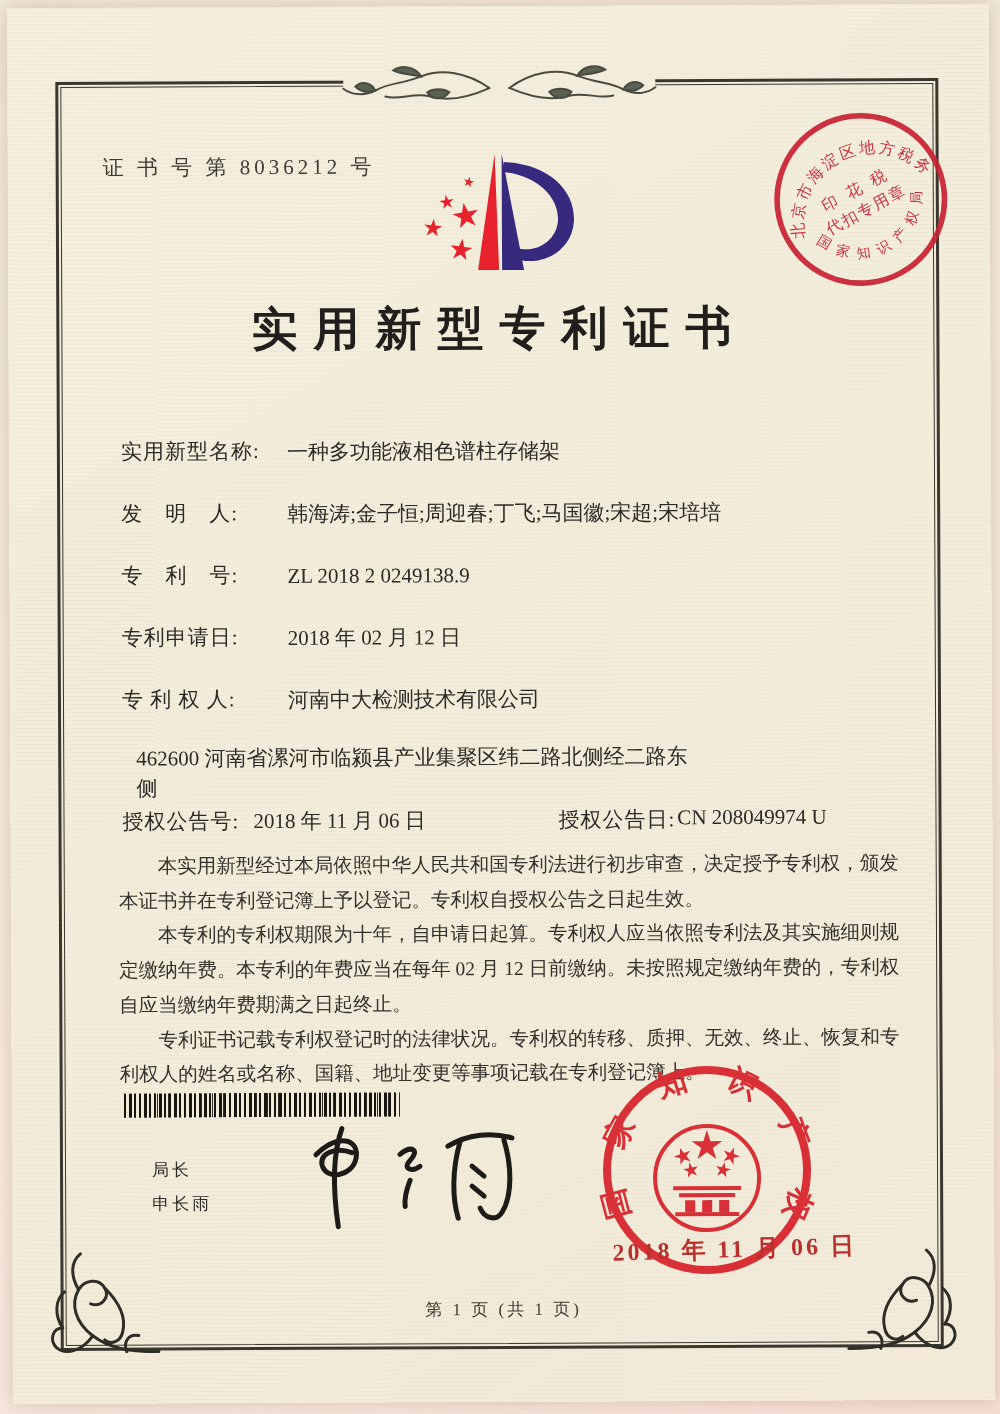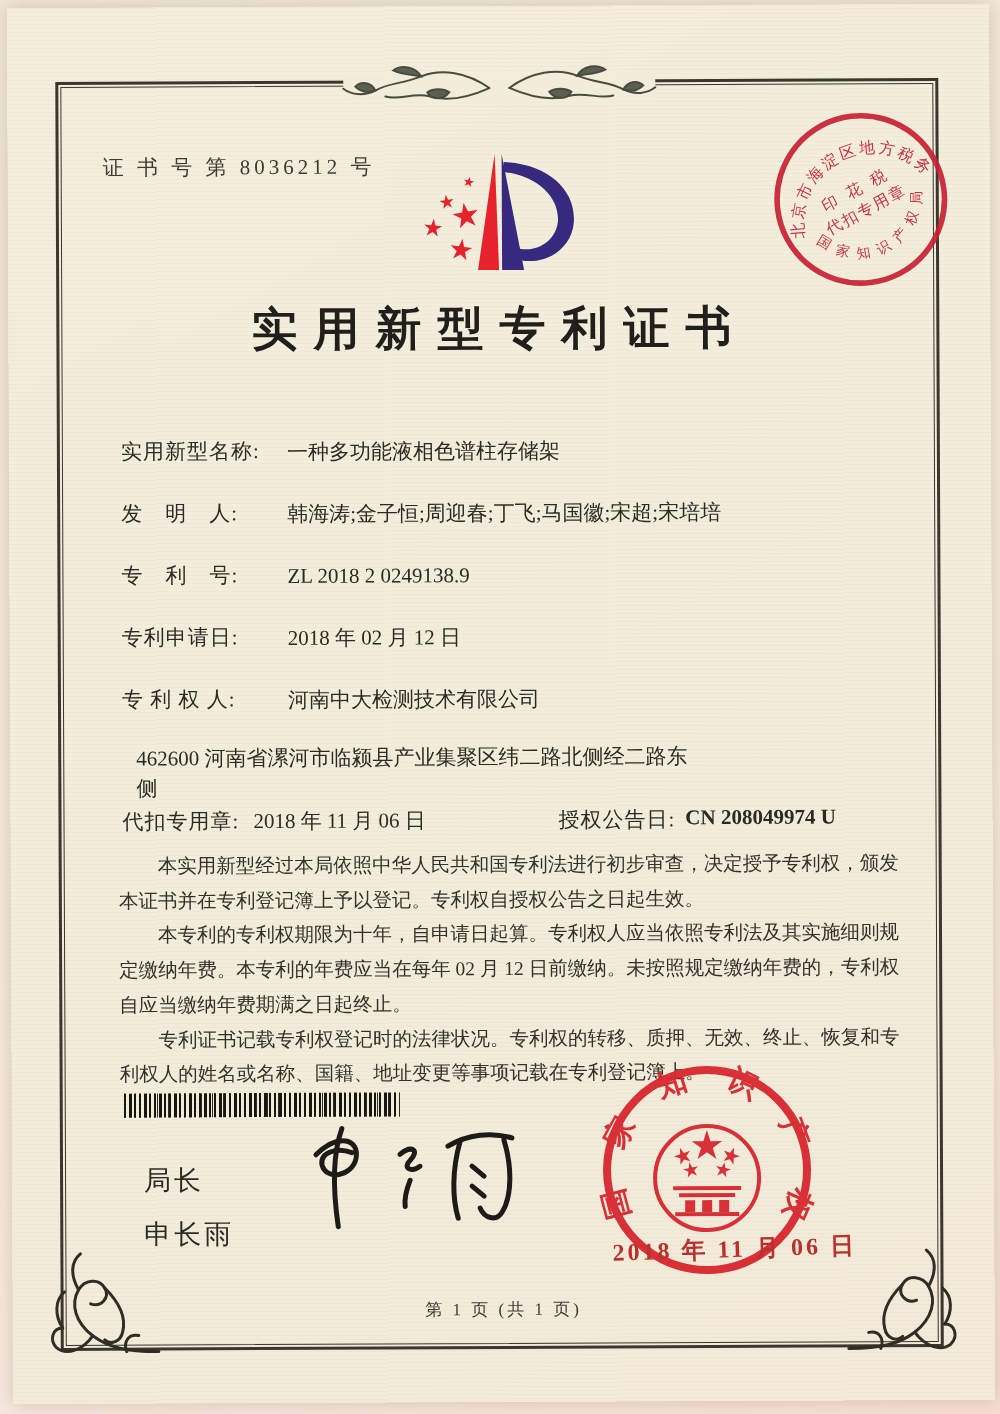--- a/index.html
+++ b/index.html
@@ -24,32 +24,32 @@
   .title{position:absolute;left:0;top:292px;width:982px;text-align:center;
          font-size:46px;font-weight:600;letter-spacing:16px;color:#201f1c;}
   .logo{position:absolute;left:408px;top:140px;width:180px;height:140px;}
   .stamp{position:absolute;left:760px;top:102px;width:186px;height:186px;transform:rotate(-28deg);opacity:0.92;}
   .row{position:absolute;left:112px;display:flex;font-size:21px;color:#2b2a25;}
   .row .lbl{width:152px;flex:0 0 152px;letter-spacing:1px;}
   .row .val{margin-left:14px;max-width:600px;line-height:1.45;}
   .row2{position:absolute;left:112px;display:flex;font-size:21px;color:#2b2a25;}
   .pairR{position:absolute;left:548px;display:flex;font-size:21px;color:#2b2a25;}
   .pairR .lbl{letter-spacing:1px;}
-  .pairR .val{margin-left:10px;font-weight:bold;}
+  .pairR .val{margin-left:2px;}
   .body-text{position:absolute;left:108px;top:842px;width:790px;font-size:19.5px;
              line-height:1.78;color:#33312b;}
   .body-text p{margin:0;text-indent:2em;}
   .barcode{
     position:absolute;left:112px;top:1086px;width:276px;height:24px;
     background:
       repeating-linear-gradient(90deg,#17150f 0 2px,rgba(0,0,0,0) 2px 5px),
       repeating-linear-gradient(90deg,#17150f 0 1px,rgba(0,0,0,0) 1px 7.5px),
       repeating-linear-gradient(90deg,rgba(23,21,15,0.9) 0 1px,rgba(0,0,0,0) 1px 11px);
   }
-  .director{position:absolute;left:132px;top:1146px;font-size:27px;line-height:2.0;letter-spacing:3px;color:#2b2a25;}
+  .director{position:absolute;left:140px;top:1146px;font-size:17px;line-height:2.0;letter-spacing:3px;color:#2b2a25;}
   .signature{position:absolute;left:268px;top:1108px;width:250px;height:130px;}
   .big-seal{position:absolute;left:583px;top:1055px;width:224px;height:224px;opacity:0.95;}
   .seal-date{position:absolute;left:600px;top:1228px;font-size:24px;letter-spacing:3px;
              color:#b8312c;transform:rotate(-1.5deg);font-weight:600;}
   .footer{position:absolute;left:0;top:1292px;width:982px;text-align:center;font-size:17px;
           letter-spacing:3px;color:#3c3a33;}
   .ornament-top{position:absolute;left:322px;top:40px;width:340px;height:80px;}
   .flourish{position:absolute;width:132px;height:132px;}
   .flourish.bl{left:18px;top:1240px;}
   .flourish.br{left:832px;top:1240px;transform:scaleX(-1);}
@@ -157,21 +157,21 @@
       <span class="val">2018 年 02 月 12 日</span>
     </div>
     <div class="row" style="top:678px">
       <span class="lbl">专 利 权 人:</span>
       <span class="val">河南中大检测技术有限公司</span>
     </div>
     <div class="row" style="top:736px">
       <span class="val" style="max-width:560px">462600  河南省漯河市临颍县产业集聚区纬二路北侧经二路东侧</span>
     </div>
     <div class="row2" style="top:800px">
-      <span class="lbl" style="letter-spacing:1px">代扣专用章:</span>
+      <span class="lbl" style="letter-spacing:1px">授权公告号:</span>
       <span class="val" style="margin-left:14px">2018 年 11 月 06 日</span>
     </div>
     <div class="pairR" style="top:800px">
       <span class="lbl">授权公告日:</span>
       <span class="val">CN 208049974 U</span>
     </div>
 
     <div class="body-text">
       <p>本实用新型经过本局依照中华人民共和国专利法进行初步审查，决定授予专利权，颁发本证书并在专利登记簿上予以登记。专利权自授权公告之日起生效。</p>
       <p>本专利的专利权期限为十年，自申请日起算。专利权人应当依照专利法及其实施细则规定缴纳年费。本专利的年费应当在每年 02 月 12 日前缴纳。未按照规定缴纳年费的，专利权自应当缴纳年费期满之日起终止。</p>

